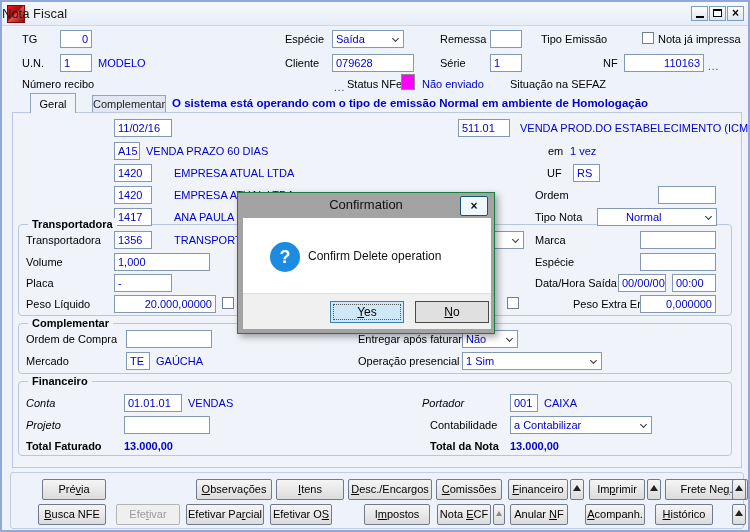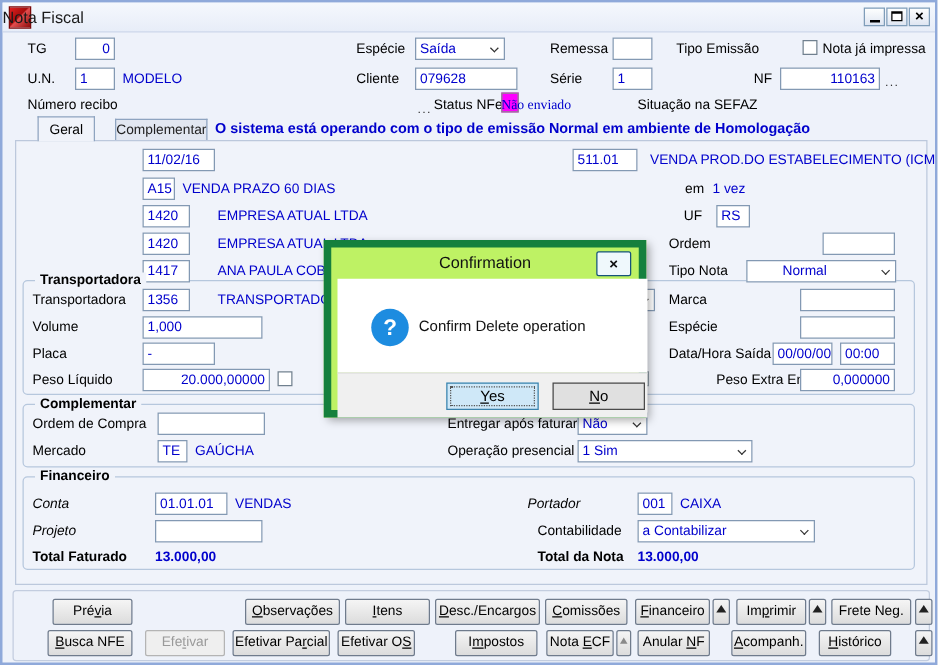--- a/index.html
+++ b/index.html
@@ -41,22 +41,22 @@
   .btn{position:absolute;height:21px;background:linear-gradient(#f5f5f5,#dcdcdc);
       border:1px solid #6f7b8c;border-radius:2px;text-align:center;line-height:19px;cursor:default;white-space:nowrap;overflow:hidden;}
   .btn .ac{text-decoration:underline;}
   .btn.dis{color:#9a9a9a;background:#efefef;border-color:#b4b4b4;}
   .tri{display:inline-block;width:0;height:0;border-left:4px solid transparent;
       border-right:4px solid transparent;border-bottom:6px solid #222;margin-bottom:2px;}
   .tri.g{border-bottom-color:#8a8a8a;border-left-width:3px;border-right-width:3px;border-bottom-width:5px;}
   .btnpanel{position:absolute;left:8px;top:470px;width:734px;height:57px;border:1px solid #c3cddf;
       border-radius:3px;background:#eef2fa;z-index:1;}
   .msg{position:absolute;font-weight:bold;font-size:11.5px;color:#0000cc;white-space:nowrap;}
-  .dlg{position:absolute;left:257px;top:190px;width:258px;height:142px;background:#bef264;
-      border:6px solid #15803d;box-shadow:3px 3px 7px rgba(0,0,0,.35);z-index:50;}
+  .dlg{position:absolute;left:235px;top:190px;width:258px;height:142px;background:#a3a3a3;
+      border:1px solid #15803d;box-shadow:3px 3px 7px rgba(0,0,0,.35);z-index:50;}
   .dlg-title{position:absolute;left:0;top:0;width:100%;height:25px;text-align:center;
       line-height:24px;font-size:13px;color:#111;}
   .dlg-x{position:absolute;right:6px;top:3px;width:28px;height:20px;background:#eff8fc;
       border:1px solid #16547a;border-radius:2px;text-align:center;line-height:18px;
       font-weight:bold;font-size:12px;color:#111;}
   .dlg-body{position:absolute;left:5px;top:25px;width:248px;height:75px;background:#fff;}
   .qicon{position:absolute;left:27px;top:24px;width:30px;height:30px;border-radius:50%;
       background:#1d8ce0;color:#fff;font-weight:bold;font-size:18px;text-align:center;line-height:30px;}
   .dlg-msg{position:absolute;left:65px;top:31px;font-size:12px;color:#111;white-space:nowrap;}
   .dlg-foot{position:absolute;left:5px;top:100px;width:248px;height:36px;background:#f0f0f0;
@@ -101,21 +101,21 @@
   <div class="lb" style="left:438px;top:55px;">Série</div>
   <div class="tb" style="left:488px;top:52px;width:32px;">1</div>
   <div class="lb" style="left:601px;top:55px;">NF</div>
   <div class="tb r" style="left:622px;top:52px;width:80px;">110163</div>
   <div class="dots" style="left:706px;top:60px;">...</div>
 
   <div class="lb" style="left:20px;top:76px;">Número recibo</div>
   <div class="dots" style="left:332px;top:81px;">...</div>
   <div class="lb" style="left:345px;top:76px;">Status NFe</div>
   <div class="swatch" style="left:399px;top:72px;background:#ff00ff;"></div>
-  <div class="lb bl" style="left:399px;top:76px;font-family:Liberation Serif, serif;">Não enviado</div>
+  <div class="lb bl" style="left:420px;top:76px;">Não enviado</div>
   <div class="lb" style="left:508px;top:76px;">Situação na SEFAZ</div>
 
   <div class="panel"></div>
   <div class="tab on" style="left:28px;top:91px;width:46px;height:20px;">Geral</div>
   <div class="tab off" style="left:90px;top:93px;width:74px;height:18px;">Complementar</div>
   <div class="msg" style="left:170px;top:95px;">O sistema está operando com o tipo de emissão Normal em ambiente de Homologação</div>
 
   <div class="lb" style="left:22px;top:120px;">Data Emissão</div>
   <div class="tb" style="left:112px;top:117px;width:58px;z-index:2;">11/02/16</div>
   <div class="lb" style="left:352px;top:120px;">Tipo de Operação</div>
@@ -214,21 +214,21 @@
 
   <div class="btn" style="left:40px;top:477px;width:64px;z-index:2;"><span>Pré</span><span class="ac">v</span><span>ia</span></div>
   <div class="btn" style="left:194px;top:477px;width:76px;z-index:2;"><span></span><span class="ac">O</span><span>bservações</span></div>
   <div class="btn" style="left:274px;top:477px;width:68px;z-index:2;"><span></span><span class="ac">I</span><span>tens</span></div>
   <div class="btn" style="left:346px;top:477px;width:84px;z-index:2;"><span></span><span class="ac">D</span><span>esc./Encargos</span></div>
   <div class="btn" style="left:434px;top:477px;width:66px;z-index:2;"><span></span><span class="ac">C</span><span>omissões</span></div>
   <div class="btn" style="left:506px;top:477px;width:60px;z-index:2;"><span></span><span class="ac">F</span><span>inanceiro</span></div>
   <div class="btn" style="left:568px;top:477px;width:14px;z-index:2;"><span class="tri"></span></div>
   <div class="btn" style="left:587px;top:477px;width:56px;z-index:2;"><span>Im</span><span class="ac">p</span><span>rimir</span></div>
   <div class="btn" style="left:645px;top:477px;width:14px;z-index:2;"><span class="tri"></span></div>
-  <div class="btn" style="left:663px;top:477px;width:64px;z-index:2;"><span>Frete Ne</span><span class="ac">g</span><span>.</span></div>
+  <div class="btn" style="left:663px;top:477px;width:83px;z-index:2;"><span>Frete Ne</span><span class="ac">g</span><span>.</span></div>
   <div class="btn" style="left:730px;top:477px;width:14px;z-index:2;"><span class="tri"></span></div>
 
   <div class="btn" style="left:36px;top:502px;width:68px;z-index:2;"><span></span><span class="ac">B</span><span>usca NFE</span></div>
   <div class="btn dis" style="left:114px;top:502px;width:64px;z-index:2;"><span>Efe</span><span class="ac">t</span><span>ivar</span></div>
   <div class="btn" style="left:184px;top:502px;width:78px;z-index:2;"><span>Efetivar Pa</span><span class="ac">r</span><span>cial</span></div>
   <div class="btn" style="left:268px;top:502px;width:62px;z-index:2;"><span>Efetivar O</span><span class="ac">S</span><span></span></div>
   <div class="btn" style="left:362px;top:502px;width:66px;z-index:2;"><span>I</span><span class="ac">m</span><span>postos</span></div>
   <div class="btn" style="left:435px;top:502px;width:54px;z-index:2;"><span>Nota </span><span class="ac">E</span><span>CF</span></div>
   <div class="btn" style="left:491px;top:502px;width:12px;z-index:2;"><span class="tri g"></span></div>
   <div class="btn" style="left:508px;top:502px;width:58px;z-index:2;"><span>Anular </span><span class="ac">N</span><span>F</span></div>

